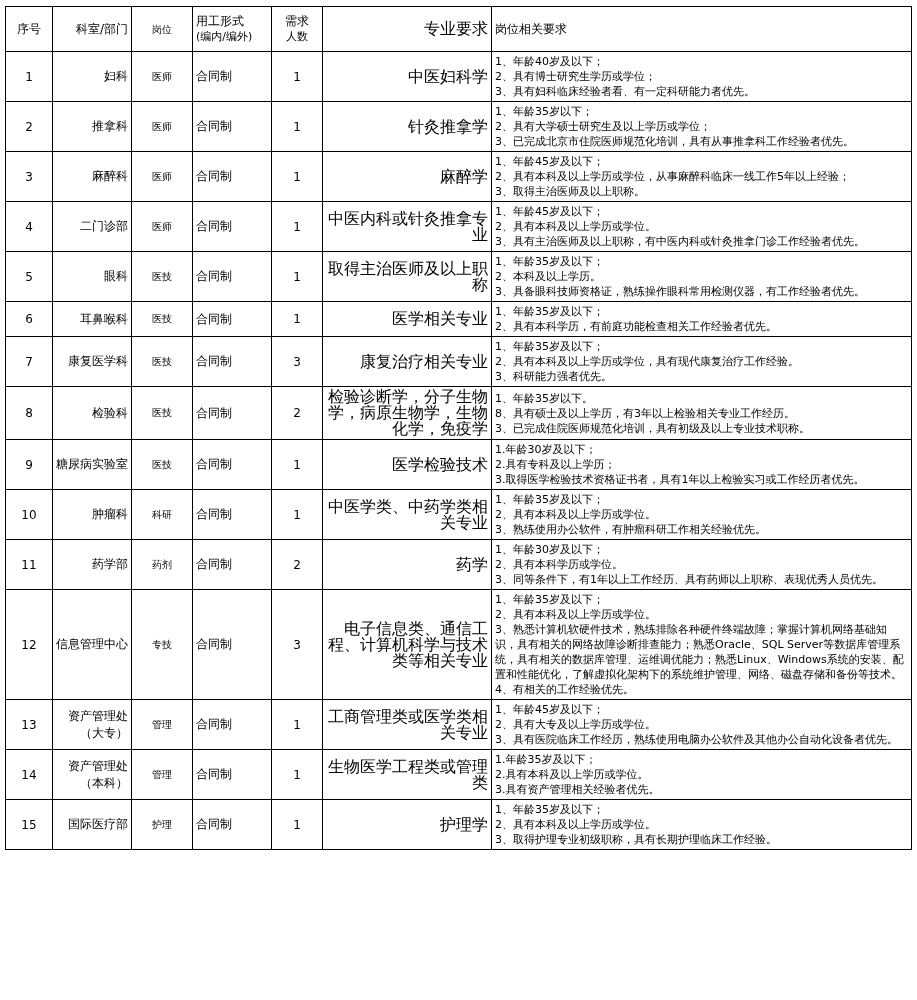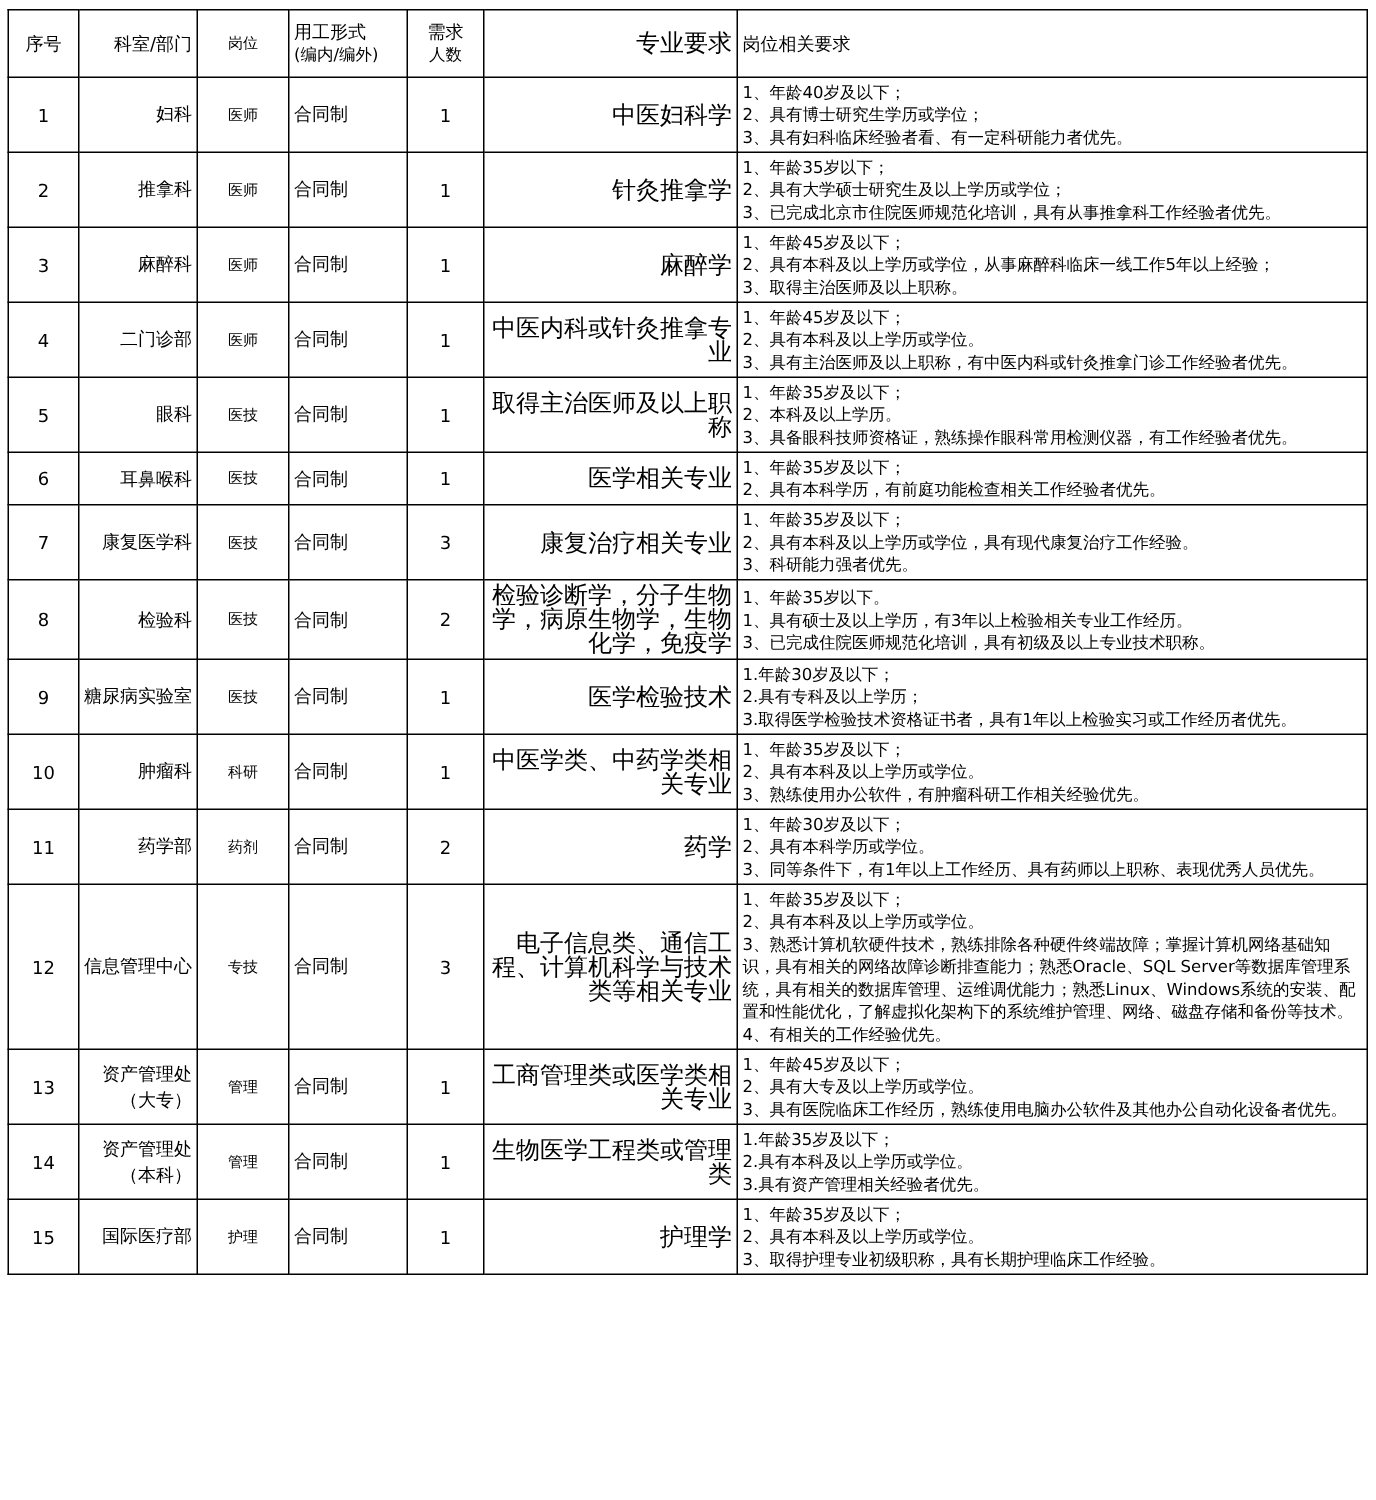--- a/index.html
+++ b/index.html
@@ -160,21 +160,21 @@
         </tr>
         <tr>
           <td class="c-no">8</td>
           <td class="c-dept">检验科</td>
           <td class="c-post">医技</td>
           <td class="c-type">合同制</td>
           <td class="c-cnt">2</td>
           <td class="c-major">检验诊断学，分子生物学，病原生物学，生物化学，免疫学</td>
           <td class="c-req dept-multi">
             <div class="req-line">1、年龄35岁以下。</div>
-            <div class="req-line">1、具有硕士及以上学历，有3年以上检验相关专业工作经历。</div>
+            <div class="req-line">8、具有硕士及以上学历，有3年以上检验相关专业工作经历。</div>
             <div class="req-line">3、已完成住院医师规范化培训，具有初级及以上专业技术职称。</div>
           </td>
         </tr>
         <tr>
           <td class="c-no">9</td>
           <td class="c-dept">糖尿病实验室</td>
           <td class="c-post">医技</td>
           <td class="c-type">合同制</td>
           <td class="c-cnt">1</td>
           <td class="c-major">医学检验技术</td>

